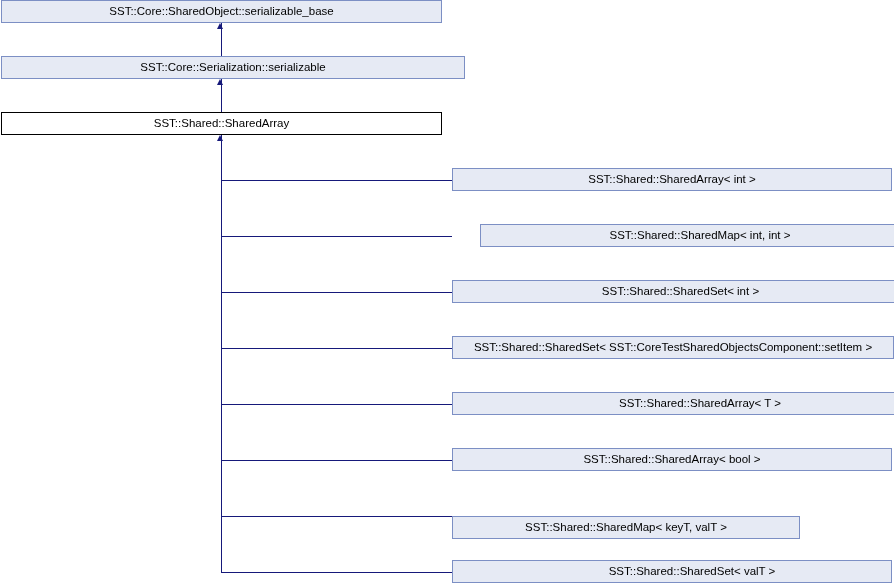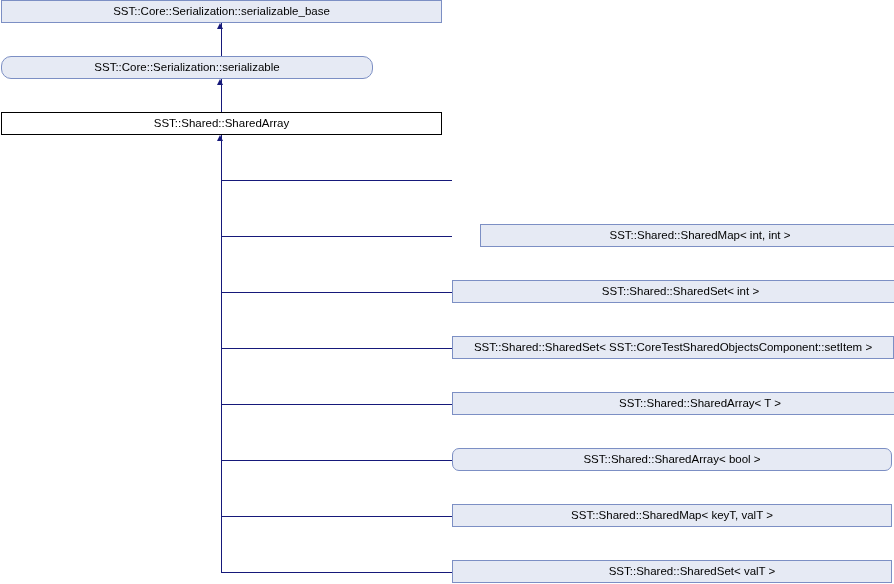--- a/index.html
+++ b/index.html
@@ -67,23 +67,24 @@
     <div class="edge h" style="left: 221px; top: 236px; width: 231px; height: 1px;"></div>
     <div class="edge h" style="left: 221px; top: 292px; width: 231px; height: 1px;"></div>
     <div class="edge h" style="left: 221px; top: 348px; width: 231px; height: 1px;"></div>
     <div class="edge h" style="left: 221px; top: 404px; width: 231px; height: 1px;"></div>
     <div class="edge h" style="left: 221px; top: 460px; width: 231px; height: 1px;"></div>
     <div class="edge h" style="left: 221px; top: 516px; width: 231px; height: 1px;"></div>
     <div class="edge h" style="left: 221px; top: 572px; width: 231px; height: 1px;"></div>
     <div class="arrowhead" style="left: 217px; top: 23px;"></div>
     <div class="arrowhead" style="left: 217px; top: 79px;"></div>
     <div class="arrowhead" style="left: 217px; top: 135px;"></div>
-    <div class="node filled" style="left: 1px; top: 0px; width: 441px;">SST::Core::Serialization::serializable_base</div>
-    <div class="node filled" style="left: 1px; top: 56px; width: 372px; border-radius: 10px;">SST::Core::Serialization::serializable</div>
+    <div class="node filled" style="left: 1px; top: 0px; width: 441px;">SST::Core::SharedObject::serializable_base</div>
+    <div class="node filled" style="left: 1px; top: 56px; width: 464px;">SST::Core::Serialization::serializable</div>
     <div class="node current" style="left: 1px; top: 112px; width: 441px;">SST::Shared::SharedArray</div>
+    <div class="node filled" style="left: 452px; top: 168px; width: 440px;">SST::Shared::SharedArray&lt; int &gt;</div>
     <div class="node filled" style="left: 452px; top: 224px; width: 440px; margin-left: 28px;">SST::Shared::SharedMap&lt; int, int &gt;</div>
     <div class="node filled" style="left: 452px; top: 280px; width: 457px;">SST::Shared::SharedSet&lt; int &gt;</div>
     <div class="node filled" style="left: 452px; top: 336px; width: 442px;">SST::Shared::SharedSet&lt; SST::CoreTestSharedObjectsComponent::setItem &gt;</div>
     <div class="node filled" style="left: 452px; top: 392px; width: 496px;">SST::Shared::SharedArray&lt; T &gt;</div>
-    <div class="node filled" style="left: 452px; top: 448px; width: 440px; border-radius: 7px;">SST::Shared::SharedArray&lt; bool &gt;</div>
-    <div class="node filled" style="left: 452px; top: 504px; width: 440px;">SST::Shared::SharedMap&lt; keyT, valT &gt;</div>
+    <div class="node filled" style="left: 452px; top: 448px; width: 440px;">SST::Shared::SharedArray&lt; bool &gt;</div>
+    <div class="node filled" style="left: 452px; top: 516px; width: 348px;">SST::Shared::SharedMap&lt; keyT, valT &gt;</div>
     <div class="node filled" style="left: 452px; top: 560px; width: 440px; padding-left: 40px;">SST::Shared::SharedSet&lt; valT &gt;</div>
   </div>
 
 </body></html>

